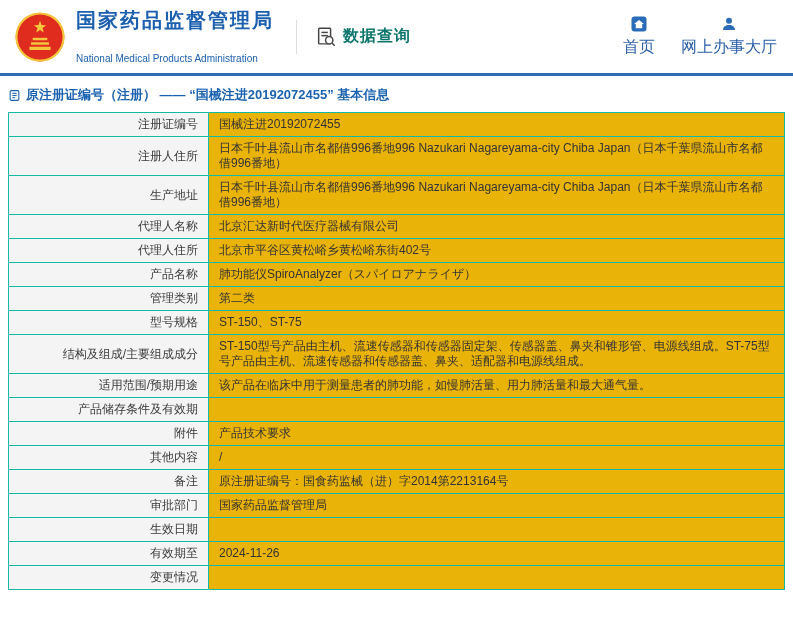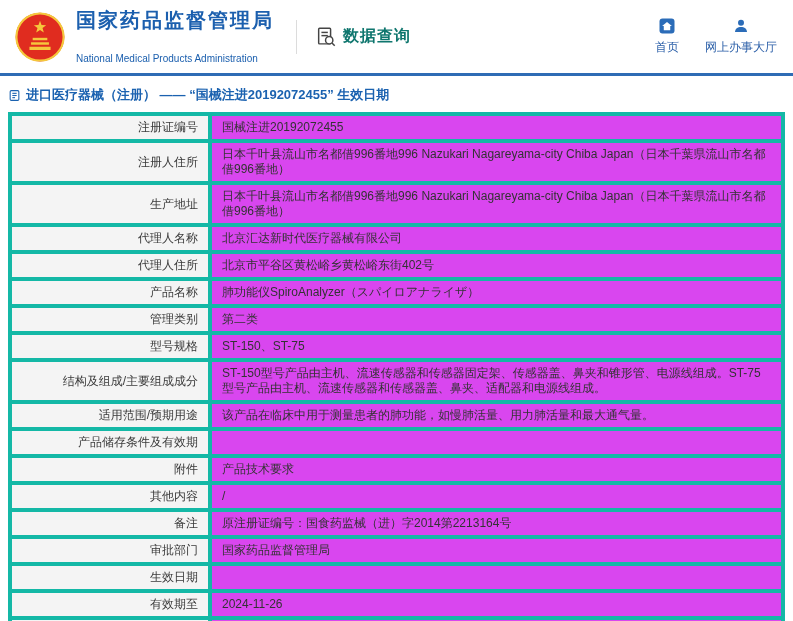--- a/index.html
+++ b/index.html
@@ -21,21 +21,21 @@
   .emblem { flex: 0 0 auto; width: 52px; height: 52px; }
   .agency { margin-left: 10px; color: #1b5fae; line-height: 1.2; }
   .agency-cn { font-size: 20px; font-weight: bold; letter-spacing: 2px; }
   .agency-en { font-size: 10px; margin-top: 21px; }
   .header-divider { width: 1px; height: 34px; background: #dcdcdc; margin: 0 18px 0 22px; }
   .nav-query { display: flex; align-items: center; }
   .query-label { font-size: 16px; font-weight: bold; color: #0f766e; margin-left: 6px; letter-spacing: 1px; }
   .header-right { margin-left: auto; display: flex; gap: 26px; }
   .header-link {
     display: flex; flex-direction: column; align-items: center;
-    font-size: 12px; color: #2b5fa8; cursor: pointer; text-decoration: none;
+    font-size: 16px; color: #2b5fa8; cursor: pointer; text-decoration: none;
   }
   .header-link .hl-icon { margin-bottom: 4px; line-height: 0; }
 
   .blue-bar { height: 3px; background: #2e6cb5; width: 100%; }
 
   
   .breadcrumb {
     display: flex; align-items: center; gap: 5px;
     padding: 10px 8px 8px 8px;
     font-size: 13px; font-weight: bold; color: #1b62b0;
@@ -44,34 +44,34 @@
 
   
   table.info {
     width: 777px;
     margin: 0 8px;
     border-collapse: collapse;
     table-layout: fixed;
     font-size: 12px;
   }
   table.info td {
-    border: 4px solid #14b8a6;
+    border: 1px solid #14b8a6;
     padding: 4px 10px;
     line-height: 15px;
     height: 23px;
     vertical-align: middle;
     word-break: break-all;
   }
   td.lbl {
     width: 200px;
     background: #f4f4f4;
     text-align: right;
     color: #3a3a3a;
   }
-  td.val { background: #d946ef; text-align: left; color: #333; }
+  td.val { background: #eab308; text-align: left; color: #333; }
 </style>
 </head>
 <body>
 
 <div class="header">
   <span class="emblem">
     <svg width="52" height="52" viewBox="0 0 64 64">
       <circle cx="32" cy="32" r="30" fill="#e02c1f"></circle>
       <circle cx="32" cy="32" r="29" fill="none" stroke="#f5c83c" stroke-width="2.5"></circle>
       <polygon fill="#f5c83c" points="32,12 33.9,17.3 39.6,17.5 35.1,21 36.7,26.5 32,23.3 27.3,26.5 28.9,21 24.4,17.5 30.1,17.3"></polygon>
@@ -122,21 +122,21 @@
 
 <div class="breadcrumb">
   <span class="bc-icon">
     <svg width="13" height="13" viewBox="0 0 24 24" fill="none" stroke="#1b62b0" stroke-width="2">
       <rect x="4" y="3" width="16" height="18" rx="2"></rect>
       <line x1="8" y1="8" x2="16" y2="8"></line>
       <line x1="8" y1="12" x2="16" y2="12"></line>
       <line x1="8" y1="16" x2="13" y2="16"></line>
     </svg>
   </span>
-  <span>进口医疗器械（注册） ——  “国械注进20192072455” 生效日期</span>
+  <span>原注册证编号（注册） ——  “国械注进20192072455” 基本信息</span>
 </div>
 
 <table class="info">
   <tbody>
     <tr>
       <td class="lbl">注册证编号</td>
       <td class="val">国械注进20192072455</td>
     </tr>
     <tr>
       <td class="lbl">注册人住所</td>

